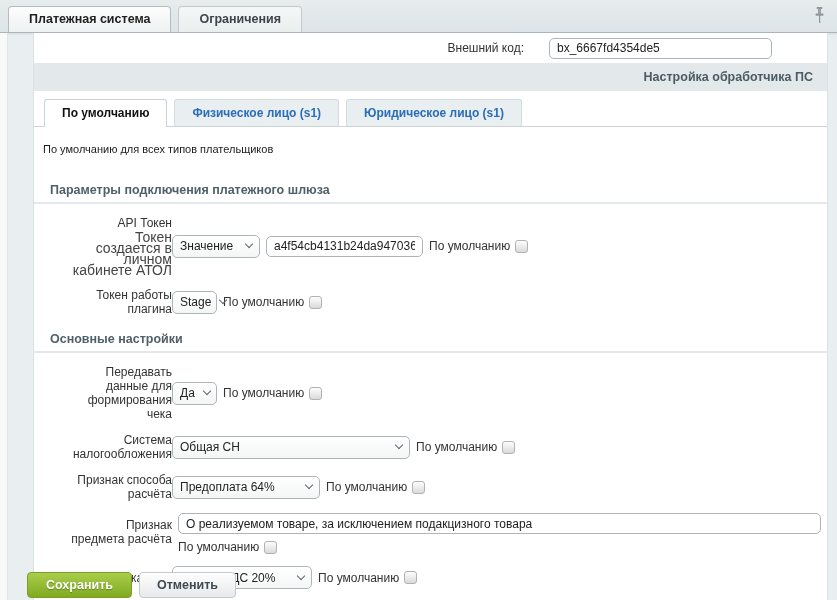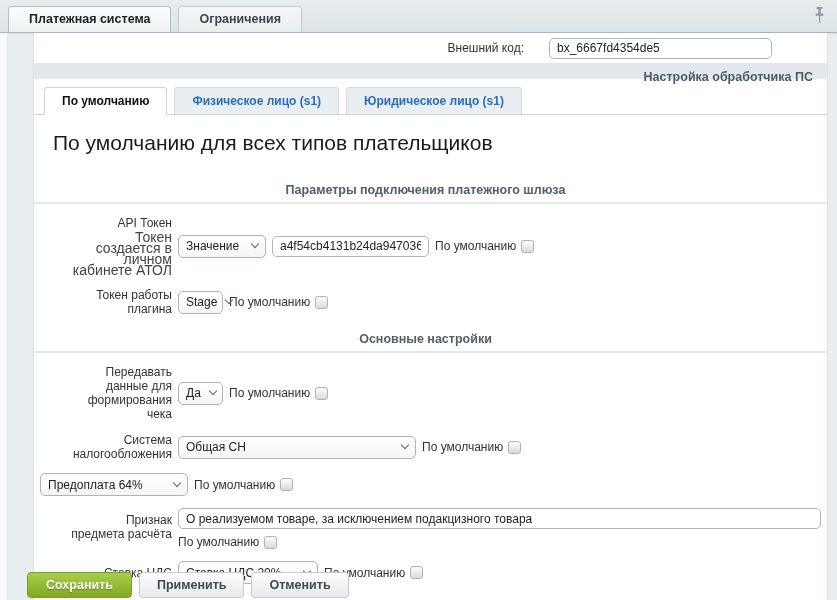--- a/index.html
+++ b/index.html
@@ -43,21 +43,21 @@
     height:30px; display:flex; align-items:center; justify-content:flex-end;
     padding-right:55px; gap:25px;
   }
   .extcode-row label { color:#333; }
   .txt {
     border:1px solid #adb5ba; border-radius:5px; height:21px;
     padding:0 7px; font-family:"Liberation Sans",sans-serif; font-size:12px;
     color:#222; background:#fff; outline:none;
   }
   .graybar {
-    height:16px; line-height:28px; background:#e3e8ea;
+    height:28px; line-height:28px; background:#e3e8ea;
     text-align:right; padding-right:14px;
     font-weight:bold; color:#4c5b64; font-size:12.5px;
   }
   
   .ptabs {
     display:flex; gap:7px; padding:8px 0 0 10px;
     border-bottom:1px solid #ccd4d8; position:relative;
   }
   .ptab {
     height:27px; line-height:26px; padding:0 17px;
@@ -68,35 +68,35 @@
   }
   .ptab.active {
     background:#fff; border-color:#ccd4d8; color:#111;
     position:relative; margin-bottom:-1px; height:28px;
   }
   
   .content {
     border-bottom:1px solid #d4dadd; background:#fff;
     padding-top:12px; padding-bottom:26px;
   }
-  .page-heading { font-size:21px; color:#1b1b1b; margin:4px 0 0 19px; font-weight:normal; }
+  .page-heading { font-size:11px; color:#1b1b1b; margin:4px 0 0 9px; font-weight:normal; }
   .section-hdr {
-    text-align:center; font-weight:bold; color:#50606a; font-size:12.5px;
-    padding:0 14px 5px 4px; border-bottom:2px solid #e3e8ea;
+    text-align:left; font-weight:bold; color:#50606a; font-size:12.5px;
+    padding:0 14px 5px 16px; border-bottom:2px solid #e3e8ea;
   }
   .section-hdr.gateway { margin-top:28px; }
   .section-hdr.main { margin-top:16px; }
   .frow { display:flex; align-items:center; margin-top:12px; }
   .frow.top { align-items:flex-start; }
   .flabel {
     width:102px; margin-left:36px; text-align:right; color:#333;
     line-height:14px; flex-shrink:0;
   }
   .fnote { font-size:14px; color:#444; line-height:11px; margin-top:2px; }
-  .fctrl { margin-left:6px; display:flex; align-items:center; gap:6px; flex:1; }
+  .fctrl { margin-left:0; display:flex; align-items:center; gap:6px; flex:1; }
   .fctrl-col { margin-left:6px; flex:1; margin-right:6px; }
   .defwrap { display:flex; align-items:center; gap:5px; white-space:nowrap; }
   
   .sel {
     border:1px solid #adb5ba; border-radius:5px; height:23px;
     background:linear-gradient(#ffffff,#f4f6f6);
     display:inline-flex; align-items:center; justify-content:space-between;
     padding:0 7px; cursor:pointer; color:#222; flex-shrink:0;
   }
   .chev {
@@ -216,20 +216,21 @@
           <span class="chev"></span>
         </div>
         <span class="defwrap">
           <span>По умолчанию</span>
           <input type="checkbox" class="cb" style="">
         </span>
       </div>
     </div>
 
     <div class="frow">
+      <div class="flabel">Признак способа расчёта</div>
       <div class="fctrl">
         <div class="sel" style="width:148px">
           <span>Предоплата 64%</span>
           <span class="chev"></span>
         </div>
         <span class="defwrap">
           <span>По умолчанию</span>
           <input type="checkbox" class="cb" style="">
         </span>
       </div>
@@ -258,15 +259,14 @@
           <input type="checkbox" class="cb" style="">
         </span>
       </div>
     </div>
 
   </div>
 </div>
 
 <div class="footer">
   <button class="btn green">Сохранить</button>
-  <button class="btn">Применить</button>
   <button class="btn">Отменить</button>
 </div>
 
 </body></html>

